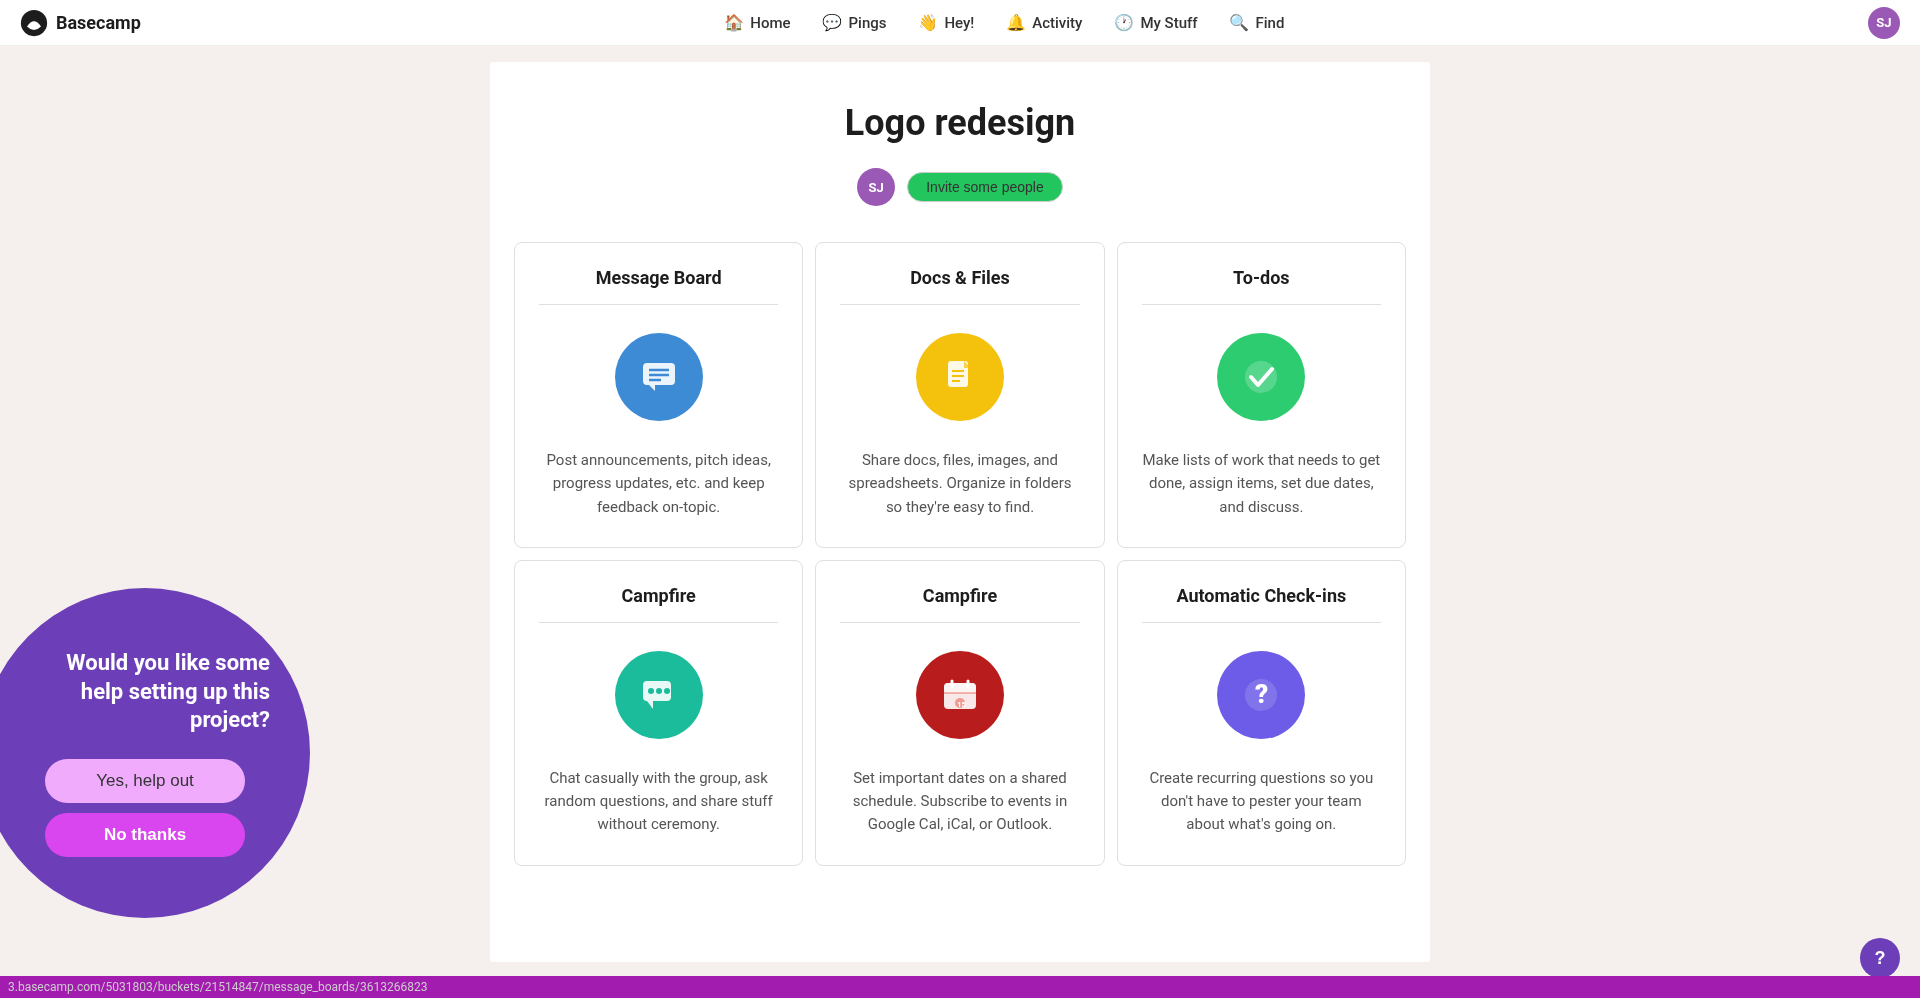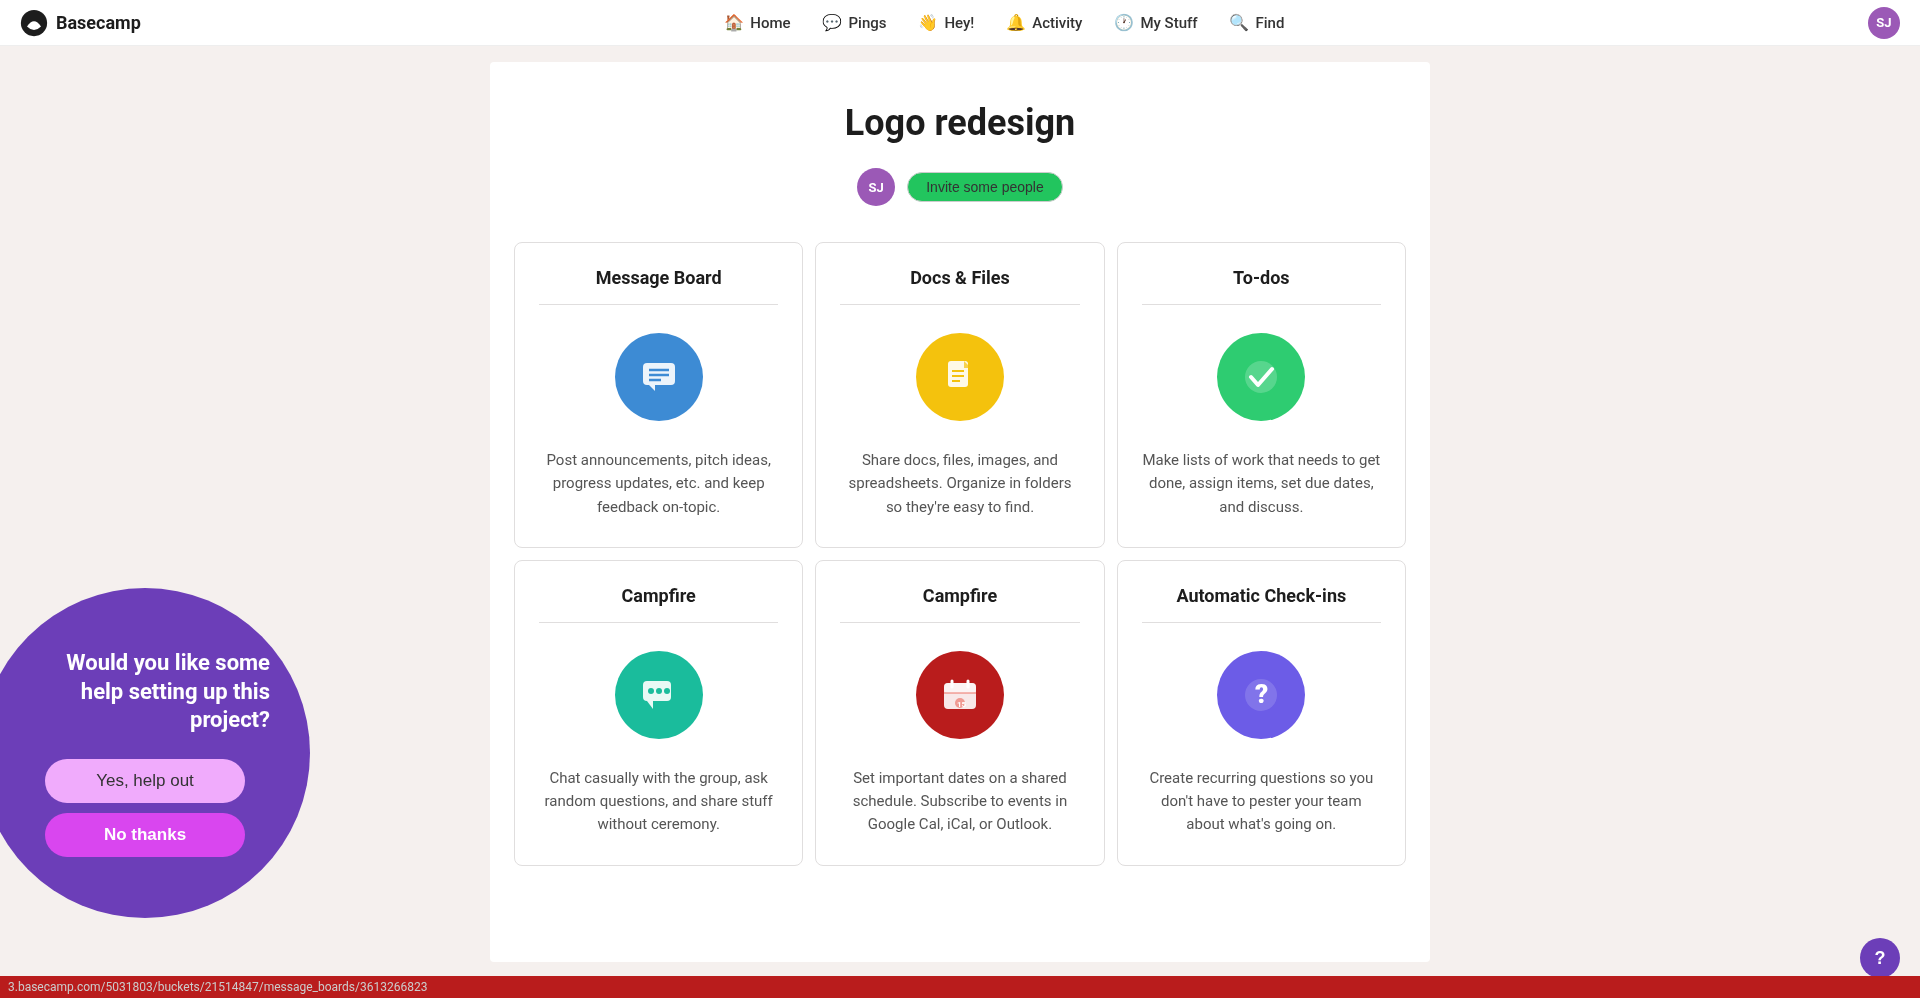--- a/index.html
+++ b/index.html
@@ -236,21 +236,21 @@
       width: 200px;
       text-align: center;
     }
 
     
     .status-bar {
       position: fixed;
       bottom: 0;
       left: 0;
       right: 0;
-      background: #b91c1c;
+      background: #a21caf;
       color: #ccc;
       font-size: 12px;
       padding: 4px 8px;
       z-index: 200;
     }
 
     
     .help-circle-btn {
       position: fixed;
       bottom: 20px;

